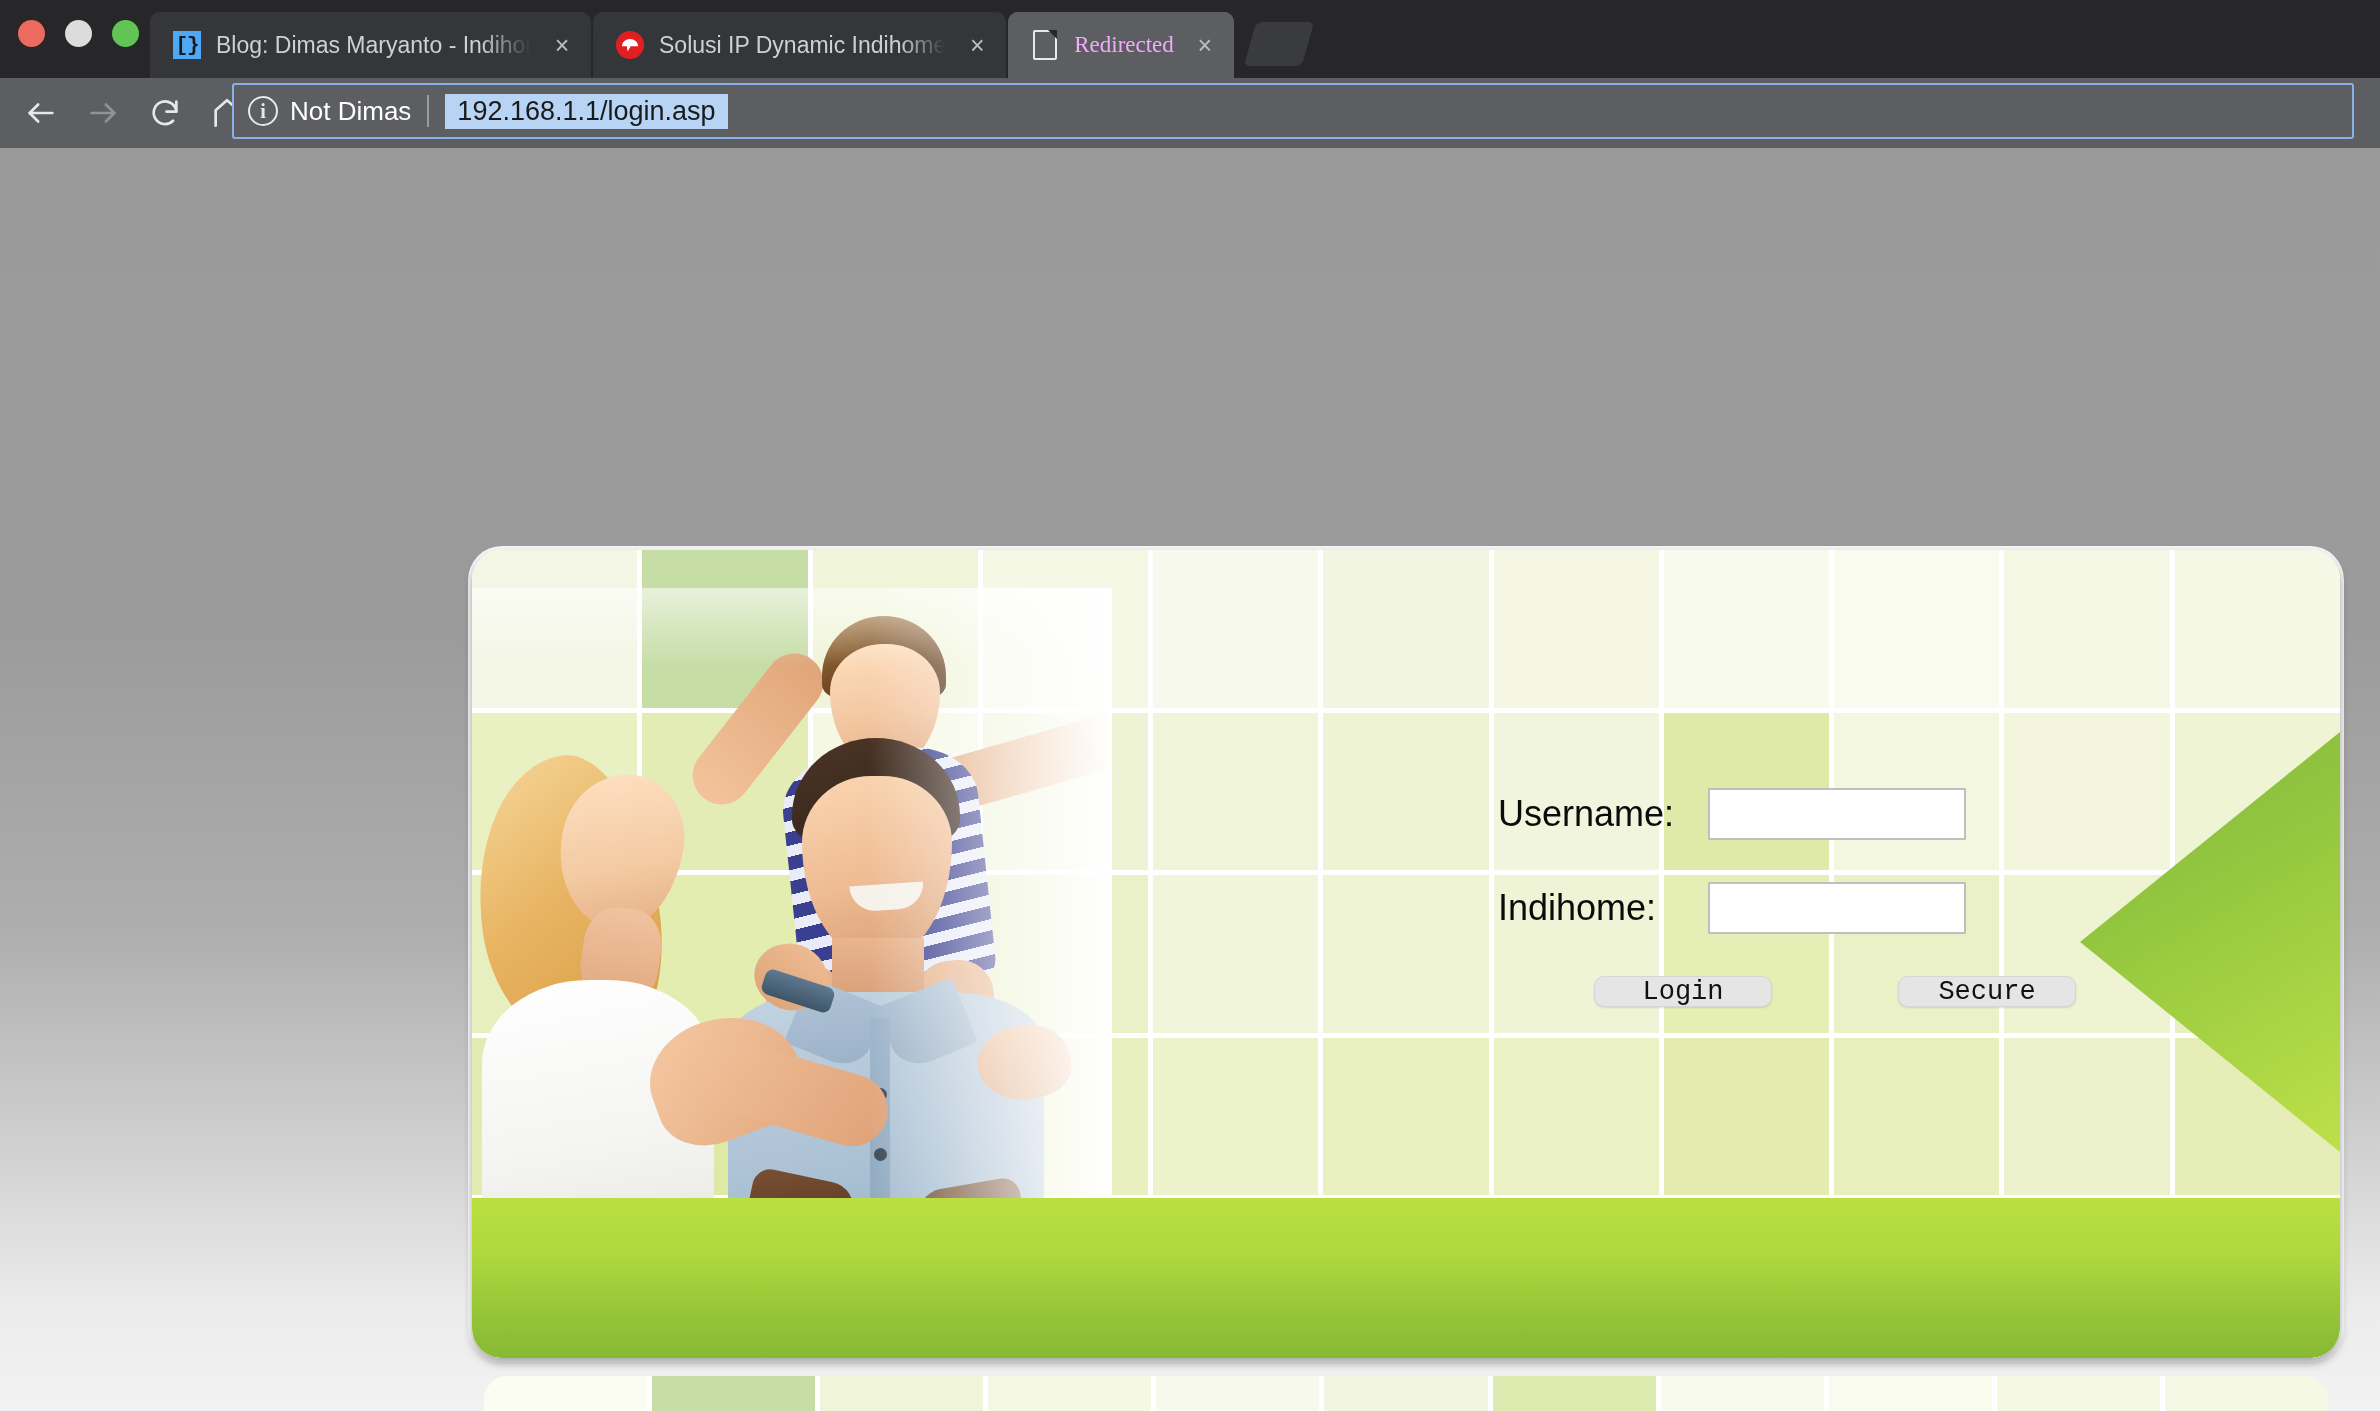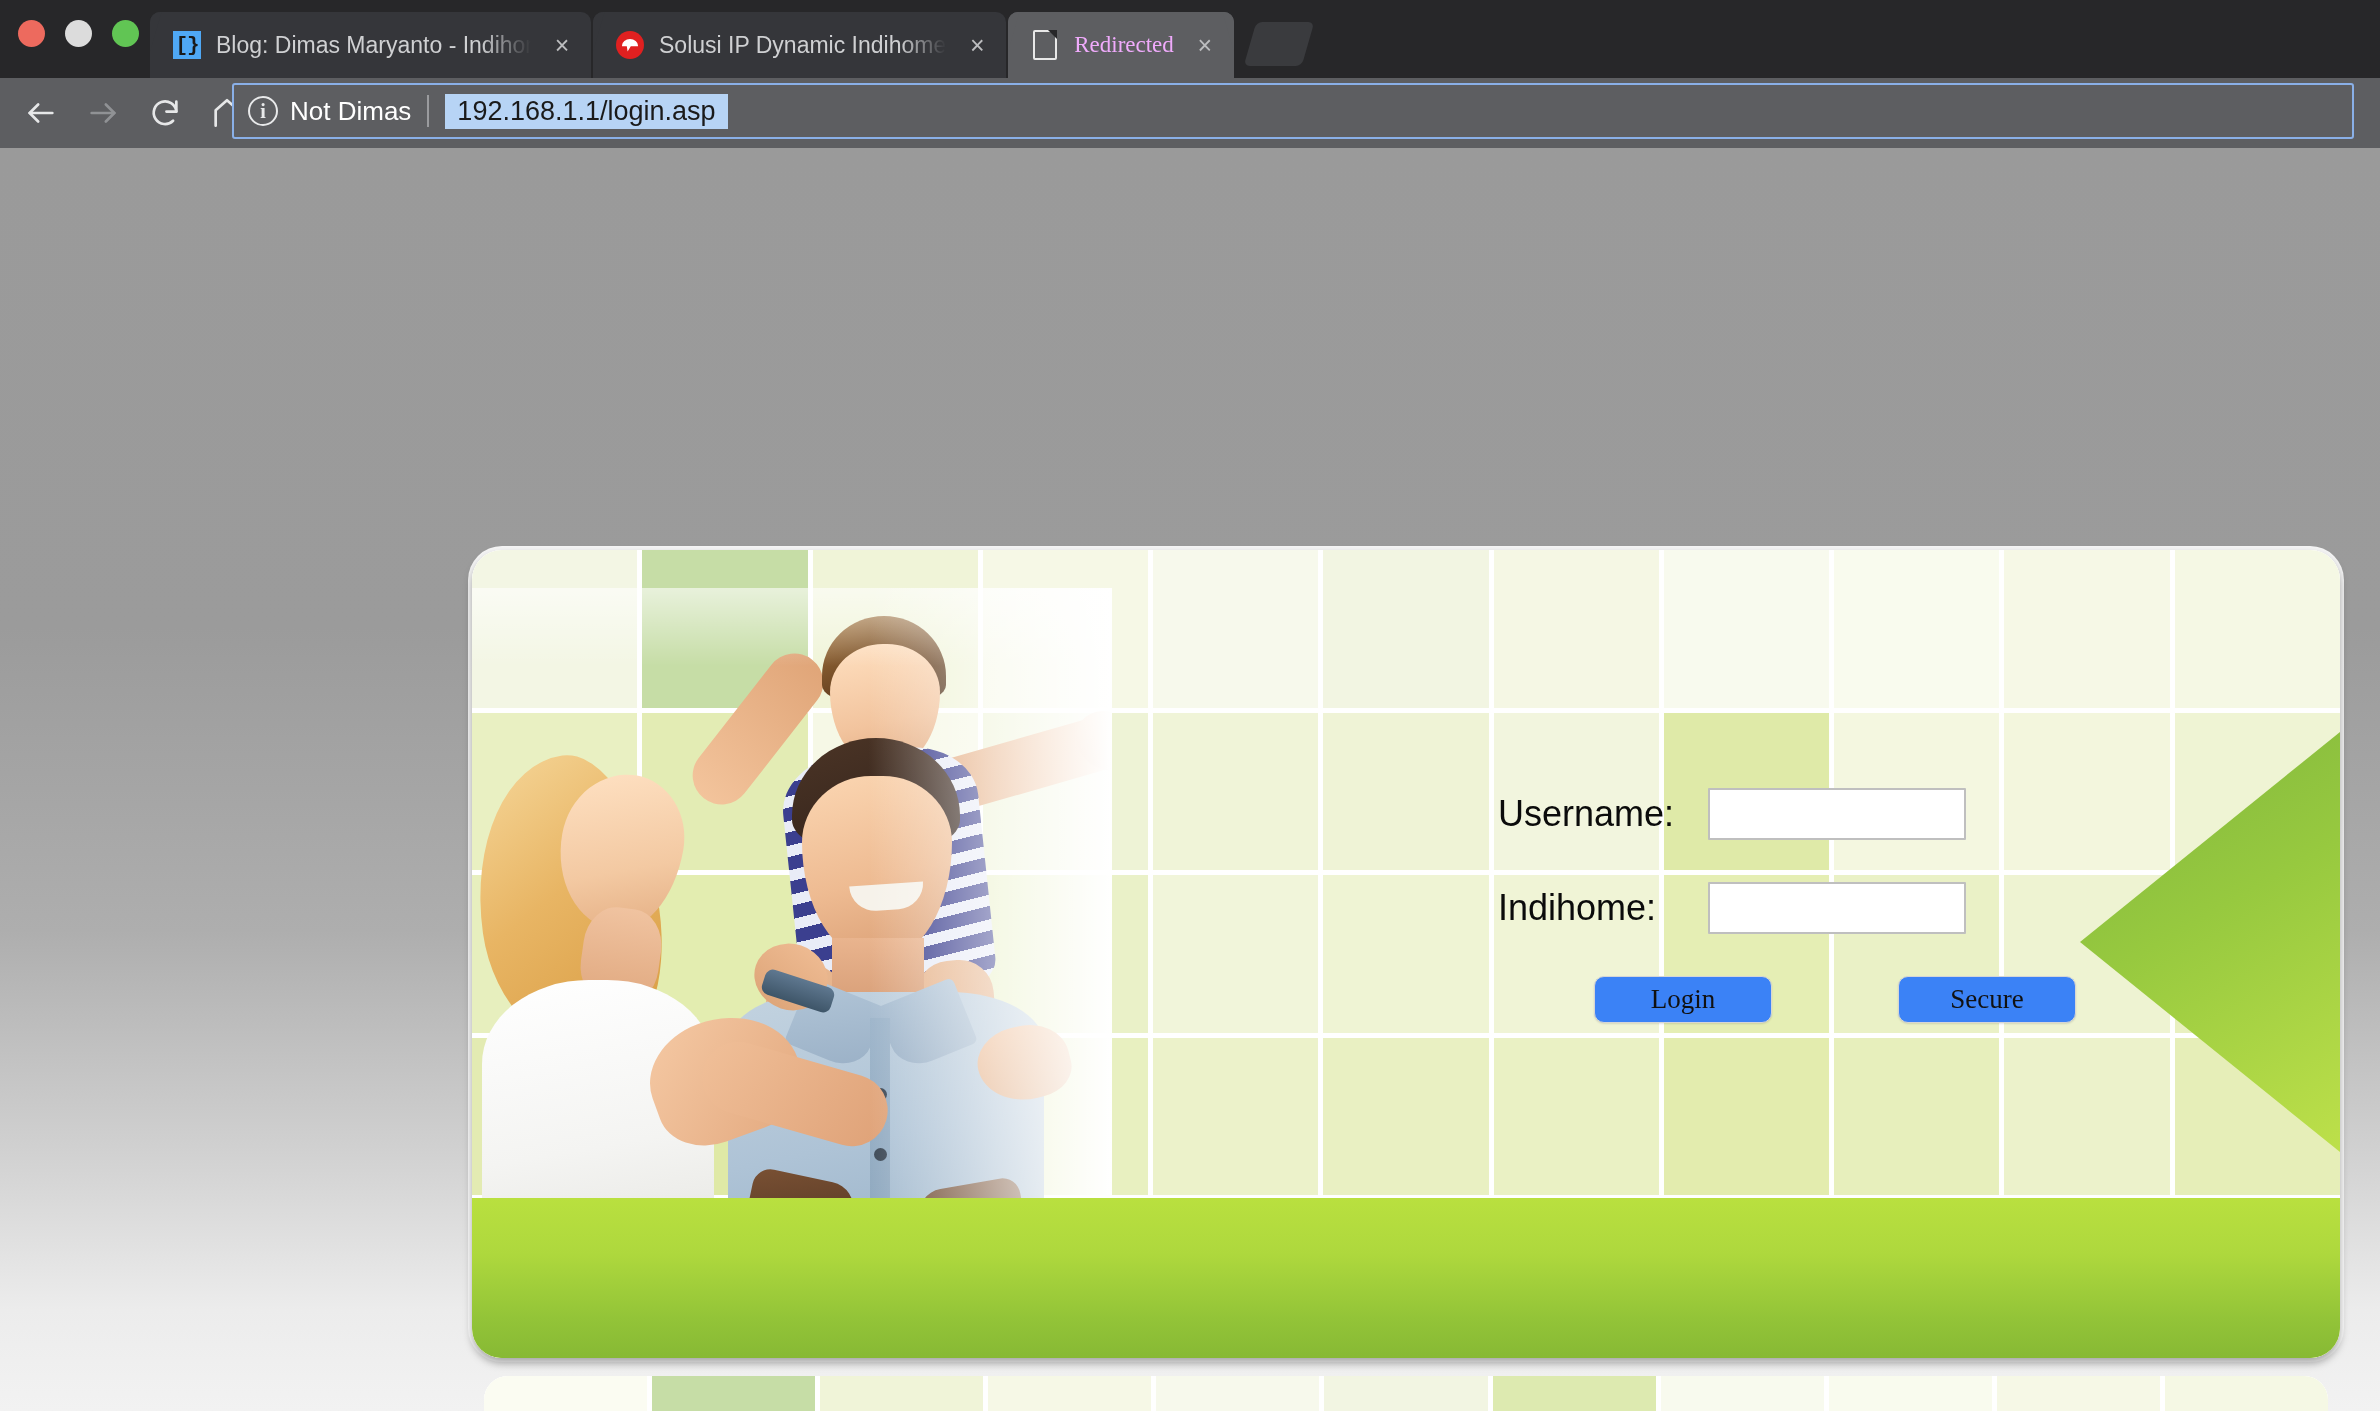--- a/index.html
+++ b/index.html
@@ -454,27 +454,27 @@
     font-family: "Liberation Sans", sans-serif;
     border-radius: 1px;
   }
   .form-buttons {
     display: flex;
     margin-left: 96px;
     margin-top: 12px;
     gap: 126px;
   }
   .btn {
-    width: 178px; height: 47px;
-    background: #3b82f6;
+    width: 178px; height: 31px;
+    background: #e5e5e5;
     border: 1px solid #d6d6d6;
     border-radius: 10px;
     font-size: 27px;
     color: #111111;
-    font-family: Liberation Serif, serif;
+    font-family: Liberation Mono, monospace;
     cursor: pointer;
     box-shadow: 0 1px 2px rgba(0,0,0,0.12);
   }
 </style>
 </head>
 <body>
 
 <div class="browser">
 
   <div class="tabstrip">

